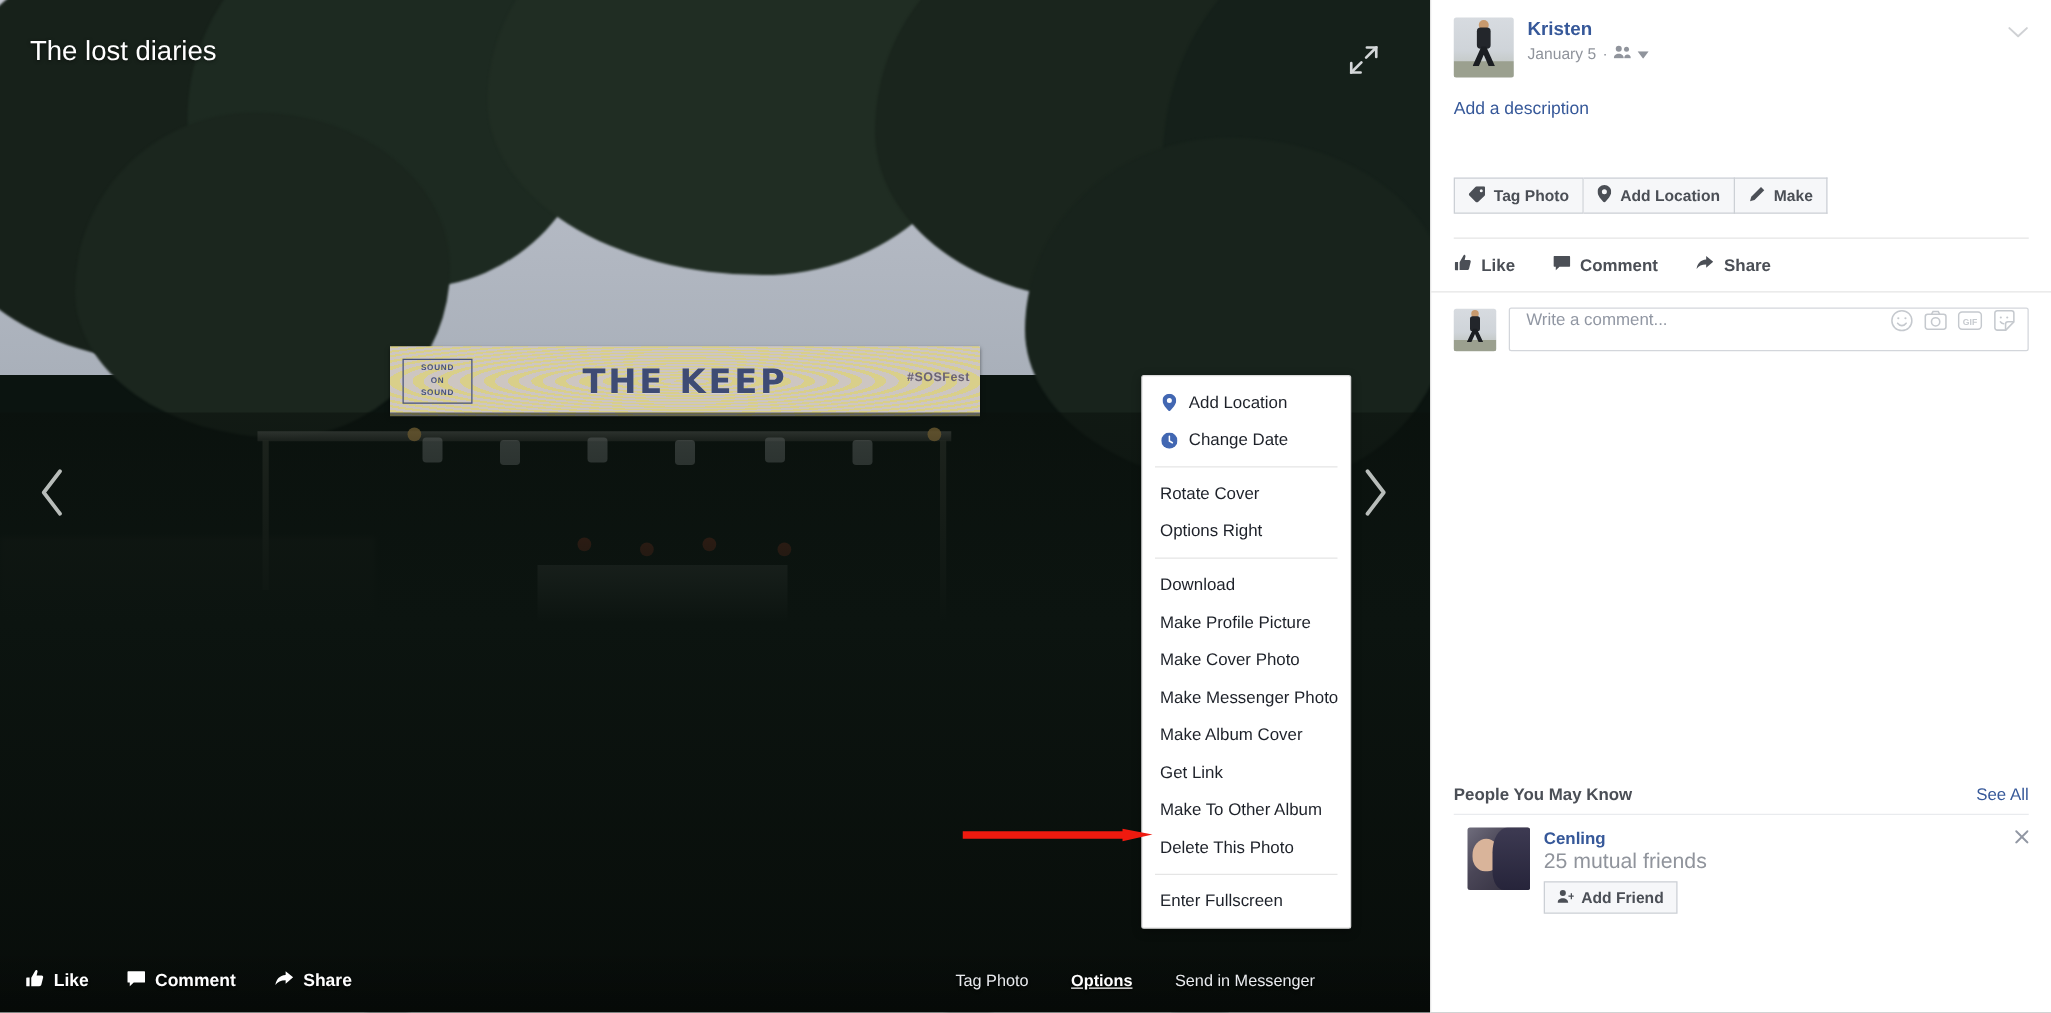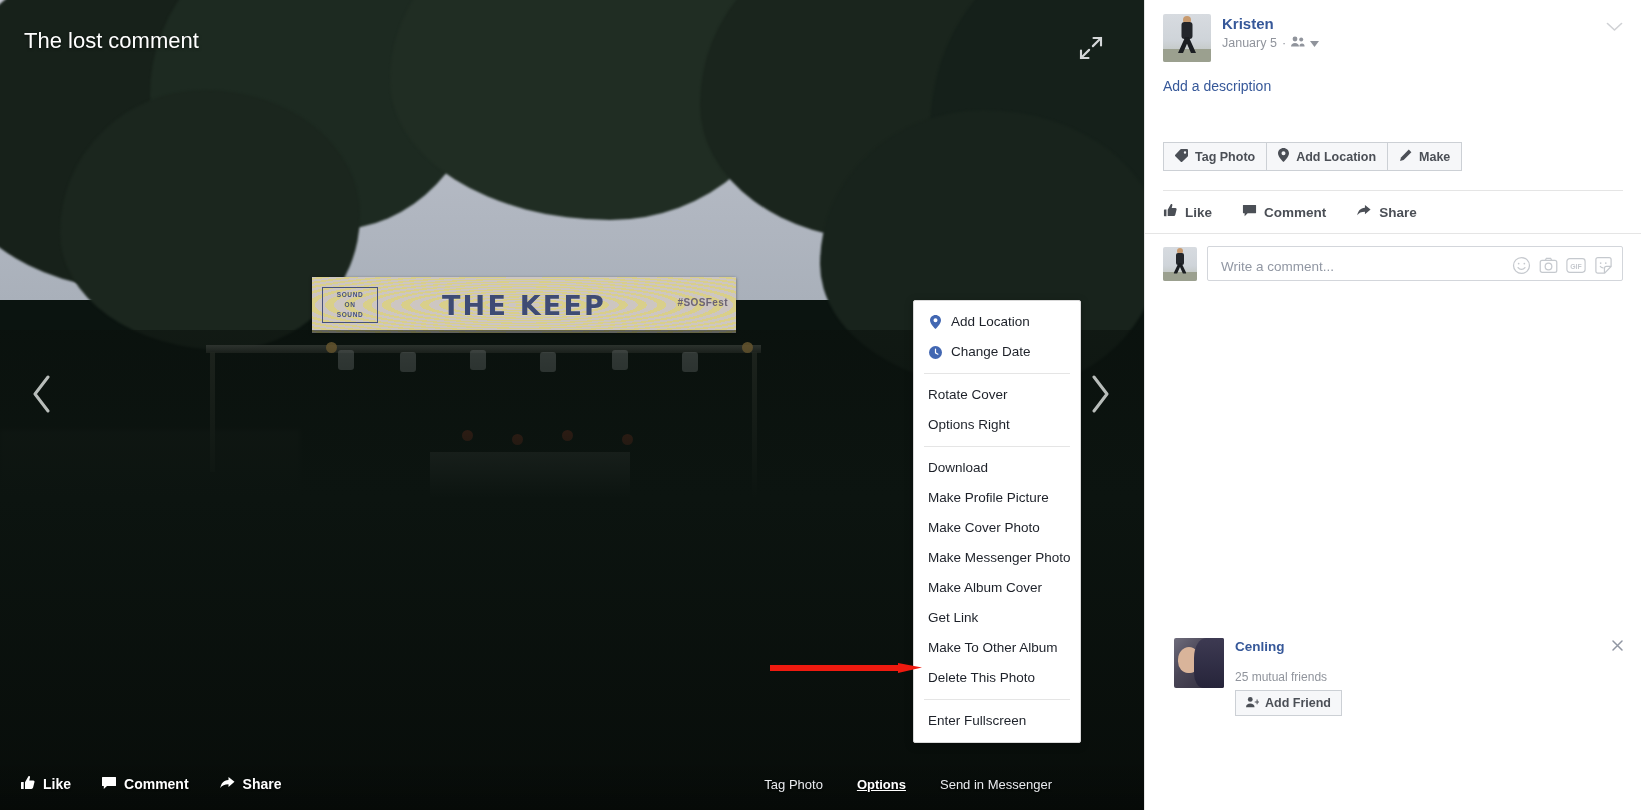--- a/index.html
+++ b/index.html
@@ -46,21 +46,21 @@
     position: absolute; left: 0; bottom: 0; width: 100%; height: 480px;
     background: linear-gradient(180deg, rgba(10,16,12,0.55) 0%, #0c1410 35%, #080d0a 100%);
   }
   .wall {
     position: absolute; left: 0; top: 430px; width: 300px; height: 180px;
     background: #2a3029; opacity: .55; filter: blur(2px);
   }
 
   
   .banner {
-    position: absolute; left: 312px; top: 277px; width: 424px; height: 56px;
+    position: absolute; left: 312px; top: 277px; width: 472px; height: 56px;
     background:
       repeating-radial-gradient(ellipse at 50% 50%,
         #d9cf8a 0px, #d9cf8a 9px,
         #cdc6c2 9px, #cdc6c2 19px);
     box-shadow: 0 1px 3px rgba(0,0,0,.5);
   }
   .banner-text {
     position: absolute; left: 0; top: 0; width: 100%; height: 100%;
     display: flex; align-items: center; justify-content: center;
     color: #3e4b74; font-weight: bold; font-size: 27px;
@@ -251,21 +251,21 @@
     width:8px; height:12px; background:#23262b; border-radius:2px; }
   .c-avatar .head { position:absolute; left:50%; top:1px; transform:translateX(-50%);
     width:6px; height:6px; border-radius:50%; background:#c89a6e; }
   .c-avatar .legs { position:absolute; left:50%; top:16px; transform:translateX(-50%);
     width:13px; height:11px; background:#1b1e22;
     clip-path: polygon(40% 0,60% 0,100% 100%,72% 100%,50% 42%,28% 100%,0 100%); }
   .c-avatar .ground2 { position:absolute; left:0; bottom:0; width:100%; height:9px; background:#9ba08f; }
 
   .c-box {
     flex: 1; height: 35px; border: 1px solid #d3d6db; border-radius: 2px;
-    display:flex; align-items:flex-end; padding: 0 9px 5px 11px; background:#fff;
+    display:flex; align-items:flex-start; padding: 0 9px 16px 11px; background:#fff;
   }
   .c-input {
     border: none; outline: none; flex: 1; font-size: 13.5px; color:#1d2129;
     font-family: "Liberation Sans", sans-serif; background: transparent;
   }
   .c-input::placeholder { color:#9197a3; }
   .c-icons { display:flex; align-items:center; gap: 8px; }
   .c-icons > span { cursor:pointer; opacity:.5; display:flex; }
 
   
@@ -283,21 +283,21 @@
   }
   .pymk-avatar .face {
     position:absolute; left: 4px; top: 9px; width: 22px; height: 26px;
     border-radius: 50% 50% 45% 45%; background:#d9b49a;
   }
   .pymk-avatar .hair {
     position:absolute; right: 0; top: 0; width: 30px; height: 50px;
     background: linear-gradient(180deg,#3d3a52,#26243a); border-radius: 40% 0 0 30%;
   }
   .pymk-name { font-size:13.5px; font-weight:bold; color:#365899; cursor:pointer; line-height:17px; }
-  .pymk-mutual { font-size:12px; color:#90949c; margin-top:15px; }
+  .pymk-mutual { font-size:17px; color:#90949c; margin-top:0; }
   .pymk-add {
     margin-top: 6px; display:inline-flex; align-items:center; gap:6px;
     height: 26px; padding: 0 10px; background:#f6f7f9; border:1px solid #ccd0d5;
     font-size:12.5px; font-weight:bold; color:#4b4f56; cursor:pointer;
   }
   .pymk-close {
     position:absolute; right: 0; top: 10px; color:#9197a3; font-size: 14px; cursor:pointer;
   }
 </style>
 </head>
@@ -349,21 +349,21 @@
       <div class="crowd-blob" style="left:240px;top:640px;width:140px;height:170px;"></div>
       <div class="crowd-blob" style="left:700px;top:630px;width:150px;height:180px;"></div>
       <div class="crowd-blob" style="left:880px;top:650px;width:160px;height:160px;"></div>
       <div class="cap-blue"></div>
       <div class="cap-blue2"></div>
       <div class="shirt-orange"></div>
       <div class="shirt-stripe"></div>
       <div class="ground"></div>
     </div>
 
-    <div class="photo-title">The lost comment</div>
+    <div class="photo-title">The lost diaries</div>
 
     <div class="expand-btn">
       <svg width="30" height="30" viewBox="0 0 24 24" fill="none" stroke="#e9ebee" stroke-width="1.7" stroke-linecap="round">
         <path d="M14 4 L20 4 L20 10"></path>
         <path d="M20 4 L13.5 10.5"></path>
         <path d="M10 20 L4 20 L4 14"></path>
         <path d="M4 20 L10.5 13.5"></path>
       </svg>
     </div>
 
@@ -615,20 +615,24 @@
               <circle cx="7" cy="7.4" r=".9" fill="#8d949e" stroke="none"></circle>
               <circle cx="12.4" cy="7.4" r=".9" fill="#8d949e" stroke="none"></circle>
               <path d="M6.6 11c.9 1.1 1.9 1.6 2.9 1.6" stroke-linecap="round"></path>
             </svg>
           </span>
         </div>
       </div>
     </div>
 
     <div class="pymk">
+      <div class="pymk-head">
+        <span class="pymk-title">People You May Know</span>
+        <span class="pymk-seeall">See All</span>
+      </div>
       <div class="pymk-row">
         <div class="pymk-avatar">
           <div class="face"></div>
           <div class="hair"></div>
         </div>
         <div>
           <div class="pymk-name">Cenling</div>
           <div class="pymk-mutual">25 mutual friends</div>
           <div class="pymk-add">
             <span>

